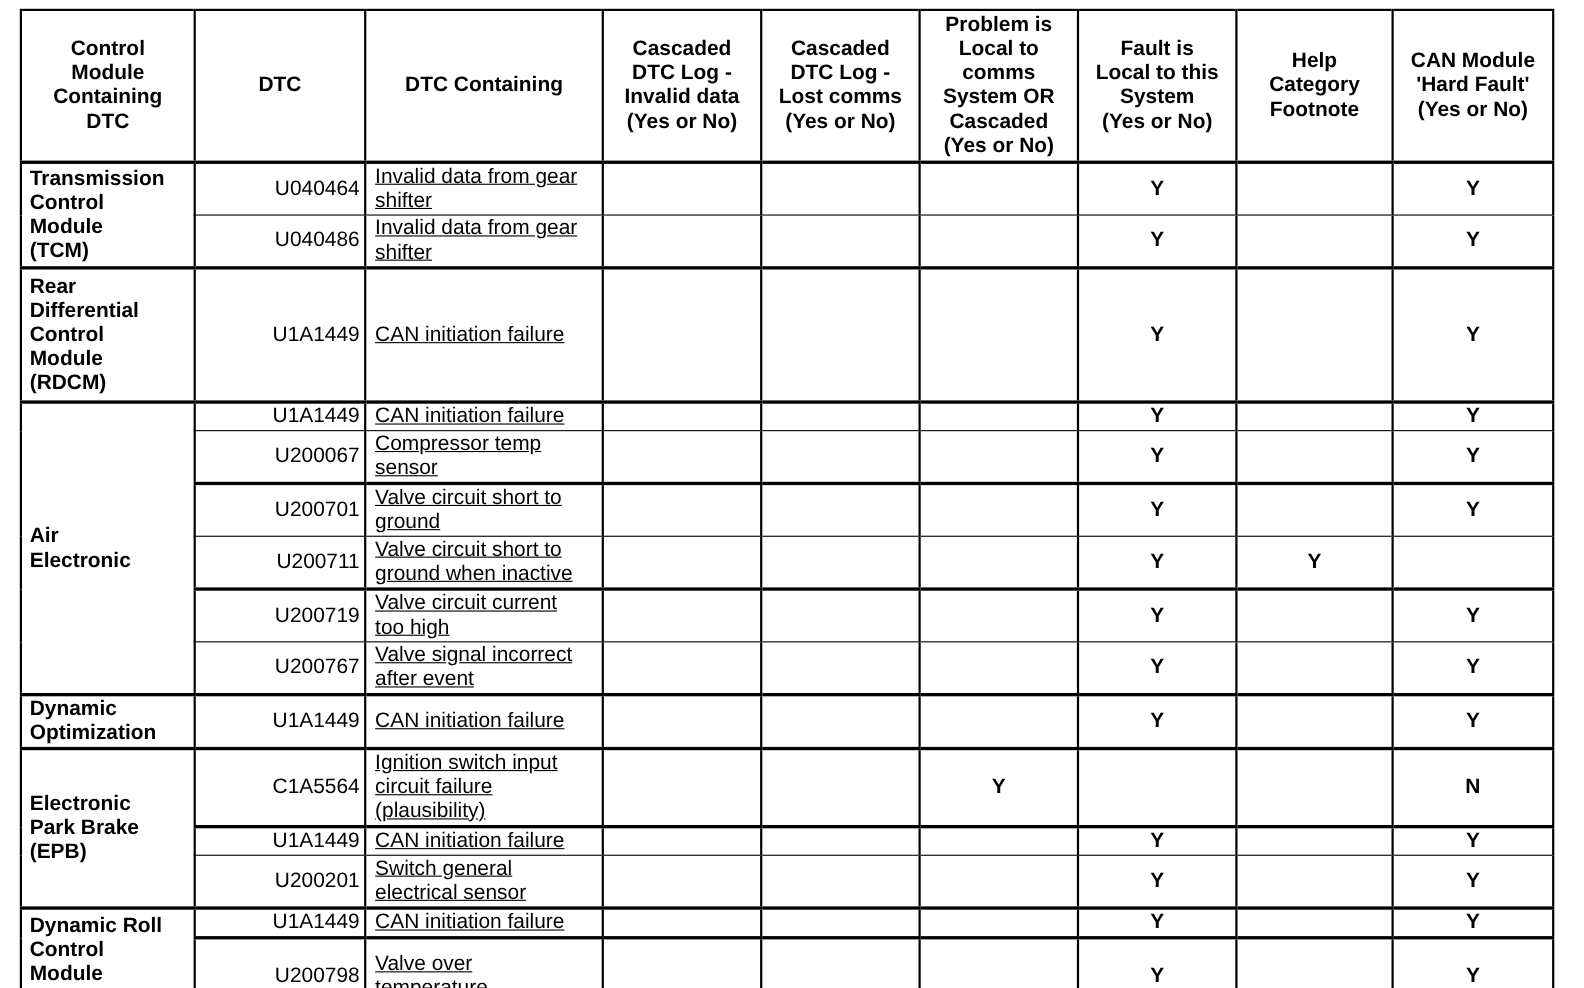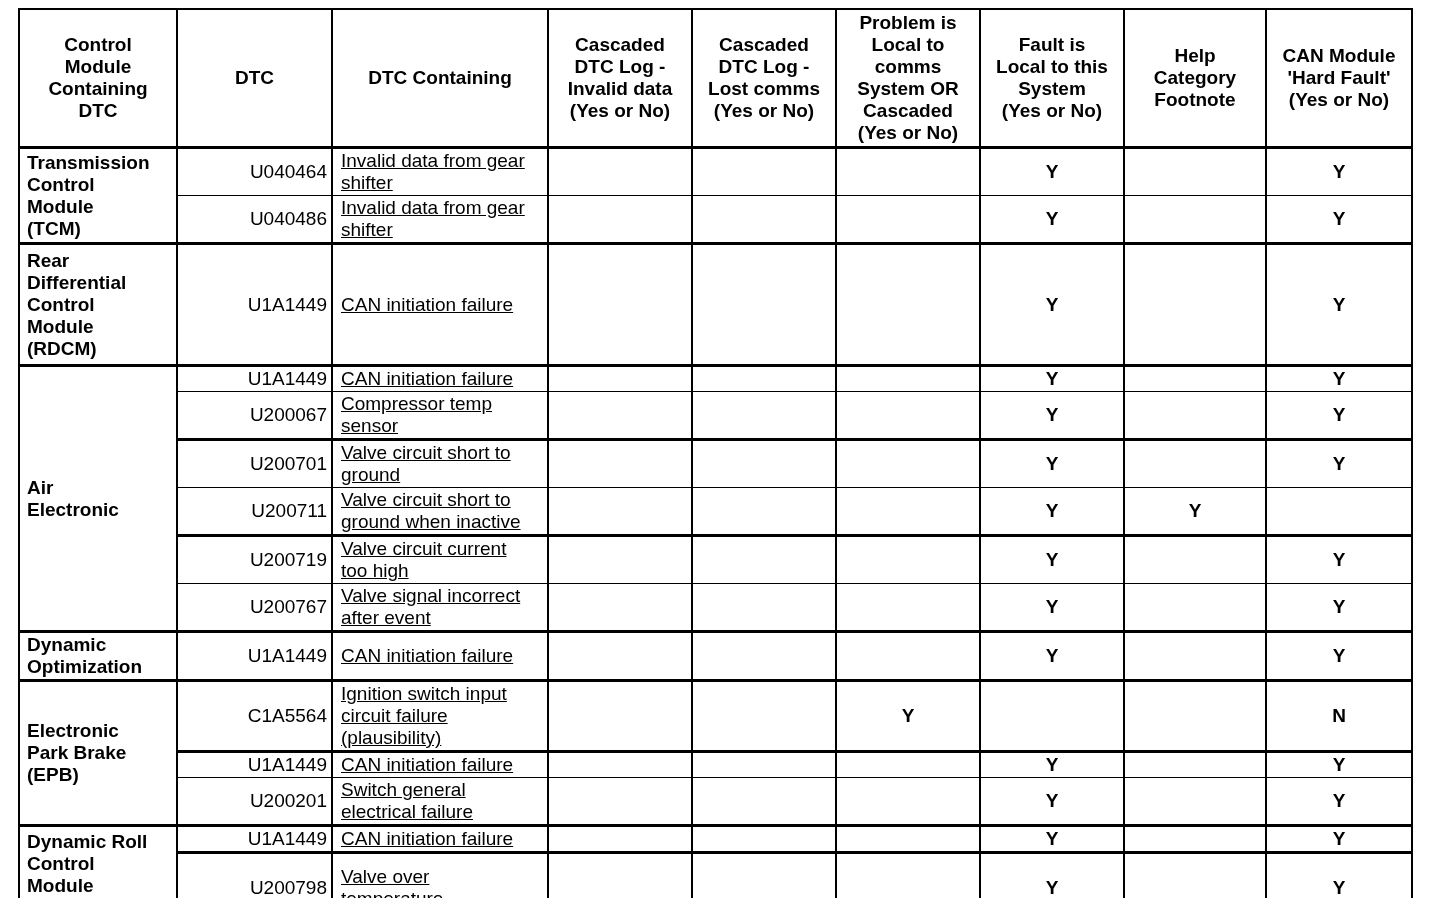--- a/index.html
+++ b/index.html
@@ -233,21 +233,21 @@
         <td class="yn"></td>
         <td class="yn"></td>
         <td class="yn"></td>
         <td class="yn">Y</td>
         <td class="yn"></td>
         <td class="yn">Y</td>
       </tr>
       <tr class="h48 thick">
         <td class="dtc">U200201</td>
         <td class="desc">Switch general
-electrical failure</td>
+electrical sensor</td>
         <td class="yn"></td>
         <td class="yn"></td>
         <td class="yn"></td>
         <td class="yn">Y</td>
         <td class="yn"></td>
         <td class="yn">Y</td>
       </tr>
       <tr class="h24 thick">
         <td class="module" rowspan="2">Dynamic Roll
 Control

